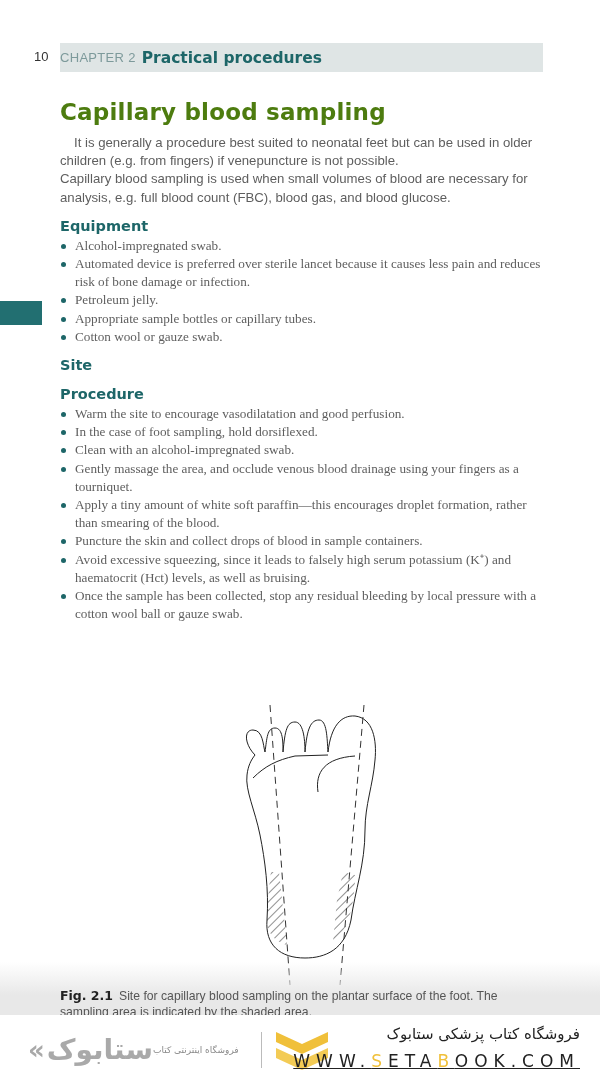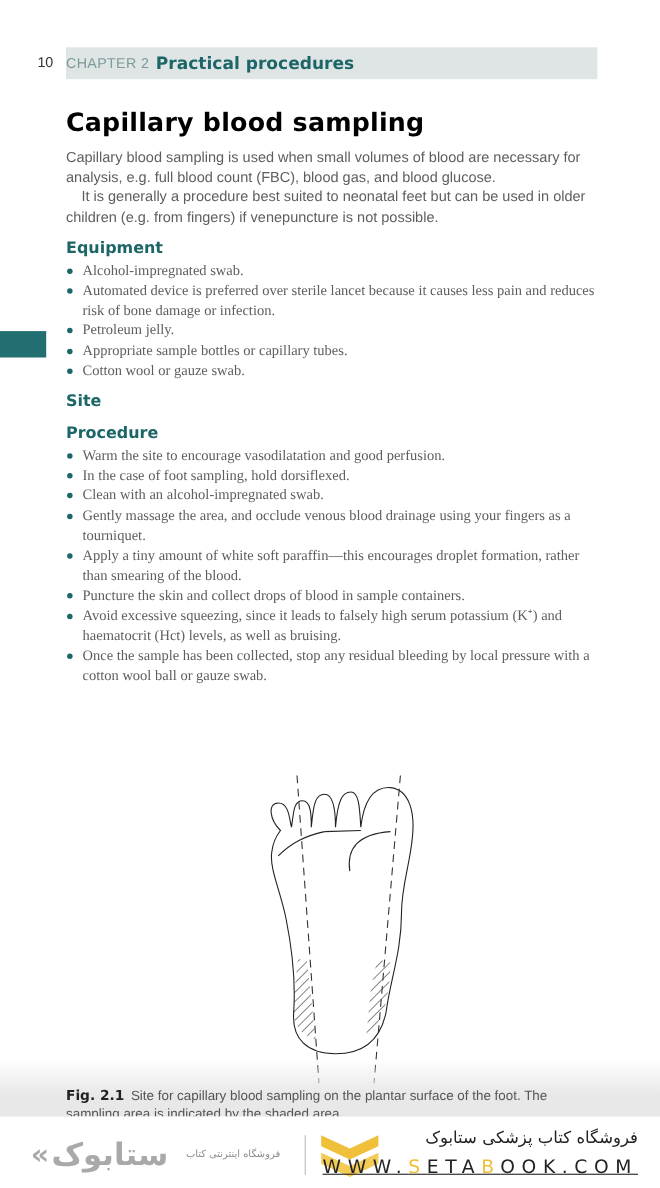--- a/index.html
+++ b/index.html
@@ -28,21 +28,21 @@
     text-align: center;
   }
   .side-tab {
     position: absolute; left: 0; top: 301px; width: 42px; height: 24px;
     background: #226f71;
   }
   .content {
     position: absolute; left: 60px; top: 96px; width: 490px;
   }
   .title {
-    font-size: 23px; font-weight: bold; color: #000000; margin: 0 0 6px 0;
+    font-size: 23px; font-weight: bold; color: #4d7c0f; margin: 0 0 6px 0;
     font-family: "DejaVu Sans", sans-serif; letter-spacing: 0.2px; line-height: 32px;
   }
   .para {
     font-size: 13.2px; line-height: 18.2px; margin: 0; color: #5e5e5e;
     font-family: "Liberation Sans", sans-serif;
   }
   .para.indent { text-indent: 14px; }
   .section-head {
     font-size: 14.5px; font-weight: bold; color: #1d6668; margin: 9px 0 1px 0;
     line-height: 20px; font-family: "DejaVu Sans", sans-serif;
@@ -74,21 +74,21 @@
     position: absolute; left: 0; top: 1015px; width: 600px; height: 65px;
     background: #ffffff;
   }
   .logo-wrap {
     position: absolute; left: 28px; top: 12px; height: 46px; display: flex; align-items: center;
   }
   .logo-text {
     display: flex; flex-direction: row; align-items: center; margin-right: 10px;
   }
   .logo-main { font-size: 28px; font-weight: bold; color: #a9a9a9; line-height: 28px; font-family: "DejaVu Sans", sans-serif; direction: rtl; }
-  .logo-sub { font-size: 9px; color: #8a8a8a; line-height: 12px; direction: rtl; margin-left: 16px; }
+  .logo-sub { font-size: 9px; color: #8a8a8a; line-height: 12px; direction: rtl; }
   .logo-divider { width: 1px; height: 36px; background: #bbb; margin: 0 12px; }
   .store-name {
     position: absolute; right: 20px; top: 10px; font-size: 15px; color: #222; direction: rtl;
     font-family: "DejaVu Sans", sans-serif;
   }
   .store-url {
     position: absolute; right: 20px; top: 36px; font-size: 17px; letter-spacing: 6px; color: #222;
     font-family: "DejaVu Sans", sans-serif;
     text-decoration: underline;
   }
@@ -100,22 +100,22 @@
 <div class="page-num">10</div>
 <div class="header-bar">
   <span class="chapter-label">CHAPTER 2</span>
   <span class="chapter-title">Practical procedures</span>
 </div>
 
 <div class="side-tab"></div>
 
 <div class="content">
   <h1 class="title">Capillary blood sampling</h1>
+  <p class="para indent">It is generally a procedure best suited to neonatal feet but can be used in older children (e.g. from fingers) if venepuncture is not possible.</p>
   <p class="para">Capillary blood sampling is used when small volumes of blood are necessary for analysis, e.g. full blood count (FBC), blood gas, and blood glucose.</p>
-  <p class="para indent">It is generally a procedure best suited to neonatal feet but can be used in older children (e.g. from fingers) if venepuncture is not possible.</p>
 
   <div class="section-head">Equipment</div>
   <ul class="bullets">
     <li><span class="dot"></span><span>Alcohol-impregnated swab.</span></li>
     <li><span class="dot"></span><span>Automated device is preferred over sterile lancet because it causes less pain and reduces risk of bone damage or infection.</span></li>
     <li><span class="dot"></span><span>Petroleum jelly.</span></li>
     <li><span class="dot"></span><span>Appropriate sample bottles or capillary tubes.</span></li>
     <li><span class="dot"></span><span>Cotton wool or gauze swab.</span></li>
   </ul>
 

